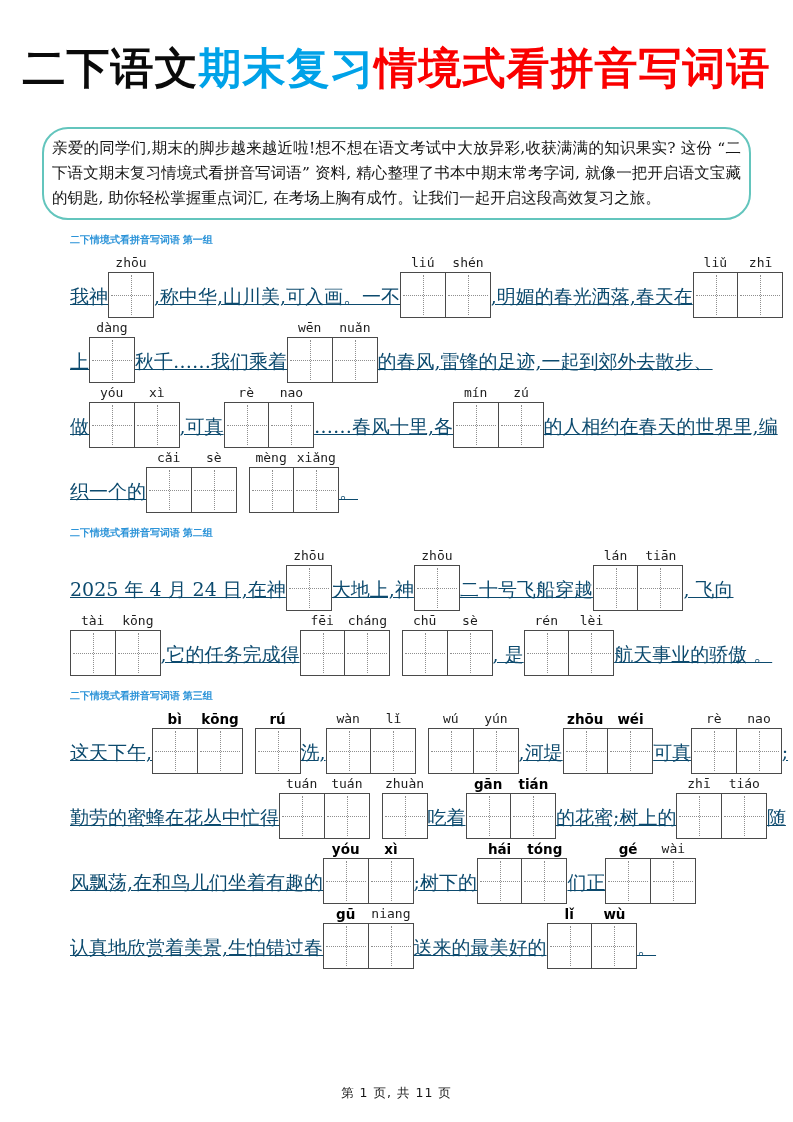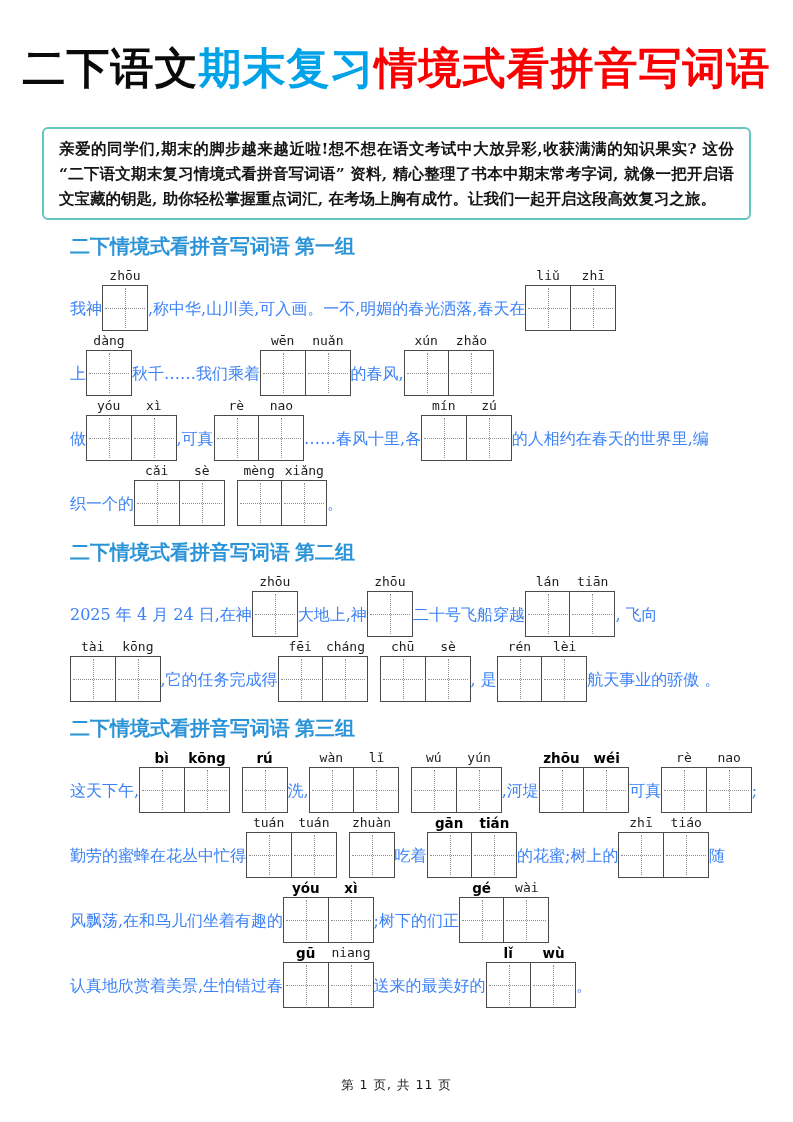--- a/index.html
+++ b/index.html
@@ -11,31 +11,31 @@
   .title {
     margin:44px 0 0; text-align:center; font-size:43px; font-weight:bold;
     font-family:"DejaVu Serif", serif; letter-spacing:1px; line-height:1.15;
   }
   .title .t-black { color:#0a0a0a; }
   .title .t-blue  { color:var(--title-blue,#00a2e8); }
   .title .t-red   { color:var(--title-red,#fa0000); }
   
   .intro {
     margin:34px 42px 0; border:2px solid var(--intro-border,#63c5bd);
-    border-radius:6px; padding:7px 15px; background:#fff;font-weight:bold;
+    border-radius:26px; padding:7px 8px; background:#fff;
   }
   .intro p { margin:0; font-size:15.5px; line-height:25px; color:#151515; text-align:justify; }
   
   .sections { margin:10px 36px 0 70px; }
   .section-header {
-    font-family:Liberation Serif, serif; font-weight:700; font-size:20px;
+    font-family:Liberation Sans, sans-serif; font-weight:700; font-size:10px;
     color:var(--header-blue,#2b93d8); margin:13px 0 7px;
   }
   .line { display:flex; align-items:flex-end; white-space:nowrap; margin-bottom:1px; }
-  .line .text { font-size:16px; line-height:18px; padding-bottom:13px; color:#3b82f6; }
+  .line .text { font-size:19px; line-height:18px; padding-bottom:13px; color:#0c4a6e;text-decoration:underline; }
   
   .boxgroup { display:flex; flex-direction:column; flex:none; }
   .boxgroup + .boxgroup { margin-left:12px; }
   .pinyin-row { display:flex; height:18px; }
   .pinyin-row span {
     flex:1; text-align:center; font-family:"DejaVu Sans Mono", monospace;
     font-size:13px; color:#1d1d1d; line-height:18px;
   }
   .pinyin-row span.b {
     font-family:"DejaVu Sans", sans-serif; font-weight:700; font-size:13.5px; color:#000;
@@ -43,21 +43,21 @@
   .box-row { display:flex; }
   .box {
     width:46px; height:46px; box-sizing:border-box; border:1.5px solid #4a4a4a;
     position:relative; background:#fff;
   }
   .box + .box { margin-left:-1.5px; }
   .box .v { position:absolute; left:50%; top:2px; bottom:2px; width:0; border-left:1px dotted #8f8f8f; }
   .box .h { position:absolute; top:50%; left:2px; right:2px; height:0; border-top:1px dotted #8f8f8f; }
   
   .footer {
-    position:absolute; bottom:28px; left:0; right:0; text-align:center;
+    position:absolute; bottom:20px; left:0; right:0; text-align:center;
     font-family:"DejaVu Sans", sans-serif; font-size:12.5px; color:#161616; letter-spacing:1px;
   }
 </style>
 </head>
 <body>
 
 <div class="page">
 
   <h1 class="title">
     <span class="t-black">二下语文</span><span class="t-blue">期末复习</span><span class="t-red">情境式看拼音写词语</span>
@@ -77,20 +77,36 @@
               <span>zhōu</span>
             </div>
             <div class="box-row">
               <div class="box">
                 <i class="v"></i>
                 <i class="h"></i>
               </div>
             </div>
           </div>
           <span class="text">,称中华,山川美,可入画。一不</span>
+          <div class="boxgroup">
+            <div class="pinyin-row">
+              <span>liú</span>
+              <span>shén</span>
+            </div>
+            <div class="box-row">
+              <div class="box">
+                <i class="v"></i>
+                <i class="h"></i>
+              </div>
+              <div class="box">
+                <i class="v"></i>
+                <i class="h"></i>
+              </div>
+            </div>
+          </div>
           <span class="text">,明媚的春光洒落,春天在</span>
           <div class="boxgroup">
             <div class="pinyin-row">
               <span>liǔ</span>
               <span>zhī</span>
             </div>
             <div class="box-row">
               <div class="box">
                 <i class="v"></i>
                 <i class="h"></i>
@@ -126,36 +142,21 @@
                 <i class="v"></i>
                 <i class="h"></i>
               </div>
               <div class="box">
                 <i class="v"></i>
                 <i class="h"></i>
               </div>
             </div>
           </div>
           <span class="text">的春风,</span>
-          <div class="boxgroup">
-            <div class="pinyin-row">
-              <span>xún</span>
-              <span>zhǎo</span>
-            </div>
-            <div class="box-row">
-              <div class="box">
-                <i class="v"></i>
-                <i class="h"></i>
-              </div>
-              <div class="box">
-                <i class="v"></i>
-                <i class="h"></i>
-              </div>
-            </div>
-          </div>
+          <span class="text">雷锋的足迹,一起到郊外去散步、</span>
         </div>
         <div class="line">
           <span class="text">做</span>
           <div class="boxgroup">
             <div class="pinyin-row">
               <span>yóu</span>
               <span>xì</span>
             </div>
             <div class="box-row">
               <div class="box">
@@ -535,20 +536,36 @@
                 <i class="v"></i>
                 <i class="h"></i>
               </div>
               <div class="box">
                 <i class="v"></i>
                 <i class="h"></i>
               </div>
             </div>
           </div>
           <span class="text">;树下的</span>
+          <div class="boxgroup">
+            <div class="pinyin-row">
+              <span class="b">hái</span>
+              <span class="b">tóng</span>
+            </div>
+            <div class="box-row">
+              <div class="box">
+                <i class="v"></i>
+                <i class="h"></i>
+              </div>
+              <div class="box">
+                <i class="v"></i>
+                <i class="h"></i>
+              </div>
+            </div>
+          </div>
           <span class="text">们正</span>
           <div class="boxgroup">
             <div class="pinyin-row">
               <span class="b">gé</span>
               <span>wài</span>
             </div>
             <div class="box-row">
               <div class="box">
                 <i class="v"></i>
                 <i class="h"></i>

